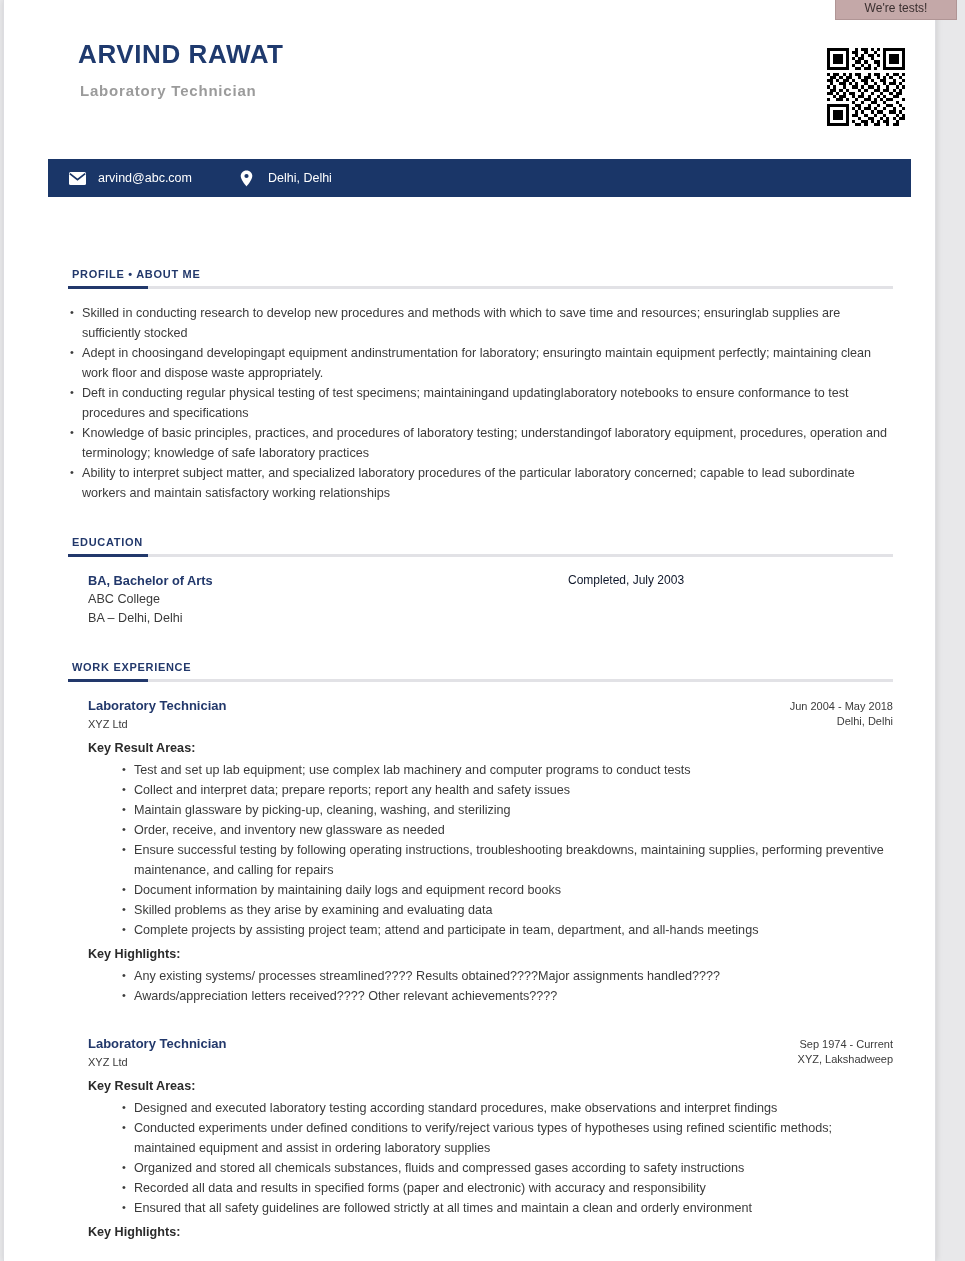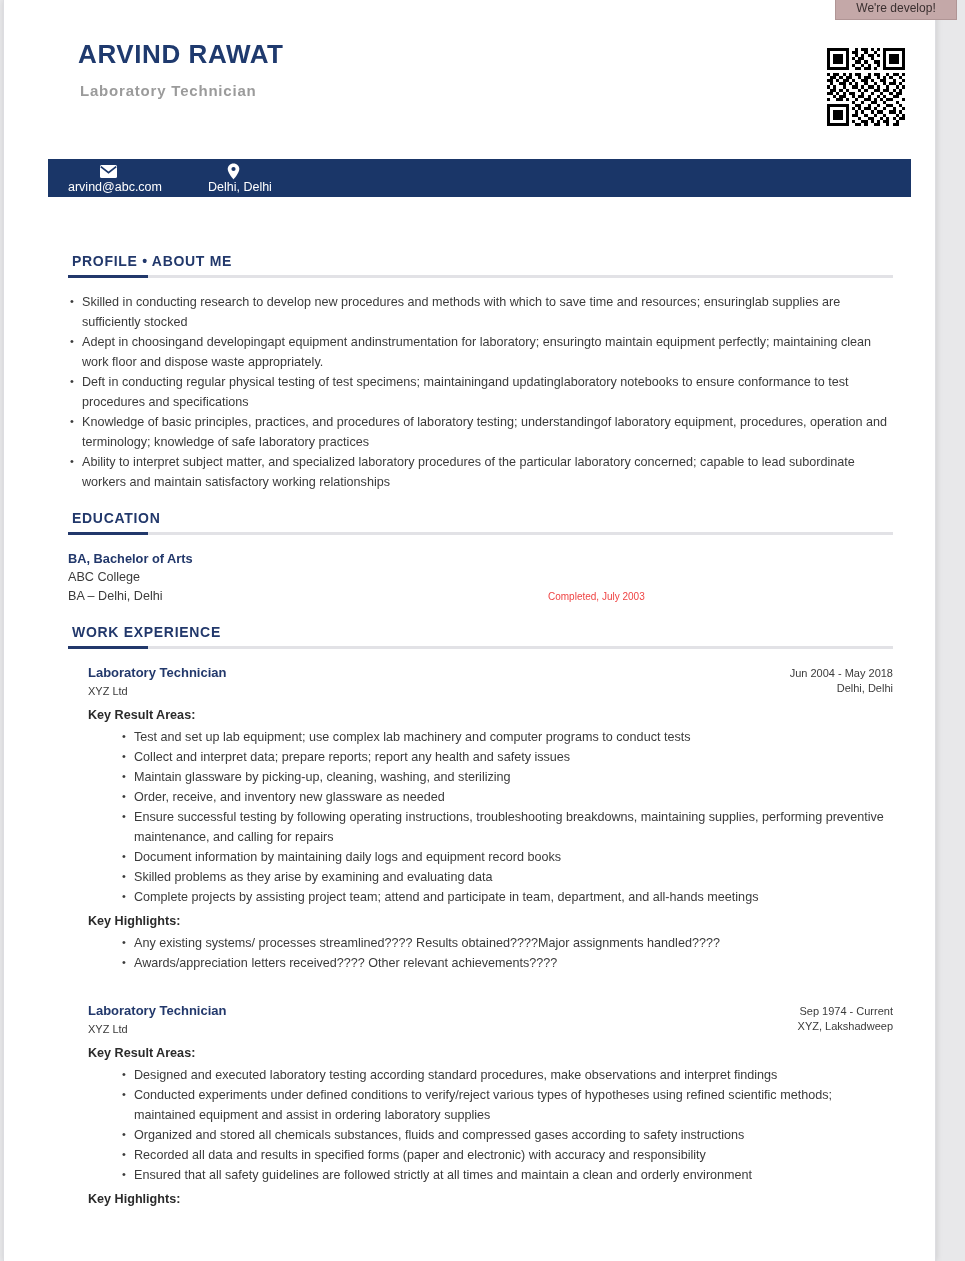--- a/index.html
+++ b/index.html
@@ -84,45 +84,44 @@
     align-items: center;
     padding-left: 20px;
     box-sizing: border-box;
   }
   .contact-item {
     display: flex;
     align-items: center;
     color: #ffffff;
     font-size: 12.5px;
     margin-right: 46px;
-    flex-direction: column;
   }
   .contact-item .ci-icon {
     width: 18px;
     height: 18px;
     margin-right: 12px;
     display: flex;
     align-items: center;
     justify-content: center;
   }
   .contact-item .ci-icon svg { display: block; }
 
   
   .content {
     padding: 0 42px 0 64px;
   }
 
   .section { margin-top: 0; }
 
   .section-title {
-    font-size: 14px;
+    font-size: 11px;
     font-weight: bold;
     color: #22386b;
     letter-spacing: 0.7px;
-    margin: 0 0 6px 4px;
+    margin: 15px 0 6px 4px;
   }
   .section-rule {
     position: relative;
     height: 3px;
     background: #e2e2e6;
     margin-bottom: 14px;
   }
   .section-rule::before {
     content: "";
     position: absolute;
@@ -151,38 +150,38 @@
     top: -1px;
     color: #3b3b3b;
     font-size: 11px;
   }
 
   .profile-list { margin-left: 30px; margin-right: 0; }
 
   
   .edu-row {
     display: flex;
+    margin-left: 20px;
     margin-bottom: 6px;
-    align-items: flex-end;
   }
   .edu-left { flex: 0 0 480px; }
   .edu-degree {
     font-size: 12.8px;
     font-weight: bold;
     color: #22386b;
     line-height: 19px;
   }
   .edu-line {
     font-size: 12.6px;
     color: #3b3b3b;
     line-height: 19px;
   }
   .edu-right {
-    font-size: 10px;
-    color: #ef4444;
+    font-size: 12px;
+    color: #0f172a;
     line-height: 19px;
   }
 
   
   .job { margin-left: 20px; margin-bottom: 2px; }
   .job-head {
     display: flex;
     justify-content: space-between;
     align-items: flex-start;
   }
@@ -215,21 +214,21 @@
 
   .spacer-12 { height: 12px; }
   .spacer-18 { height: 18px; }
   .spacer-26 { height: 26px; }
   .spacer-30 { height: 30px; }
 </style>
 </head>
 <body>
 
 <div class="chat-widget">
-  <span>We're develop!</span>
+  <span>We're tests!</span>
 </div>
 
 <div class="page">
 
   <div class="header">
     <div class="name">ARVIND RAWAT</div>
     <div class="job-title">Laboratory Technician</div>
     <div class="qr">
       <svg width="78" height="78" viewBox="0 0 25 25" shape-rendering="crispEdges">
         <rect width="25" height="25" fill="#ffffff"></rect>

